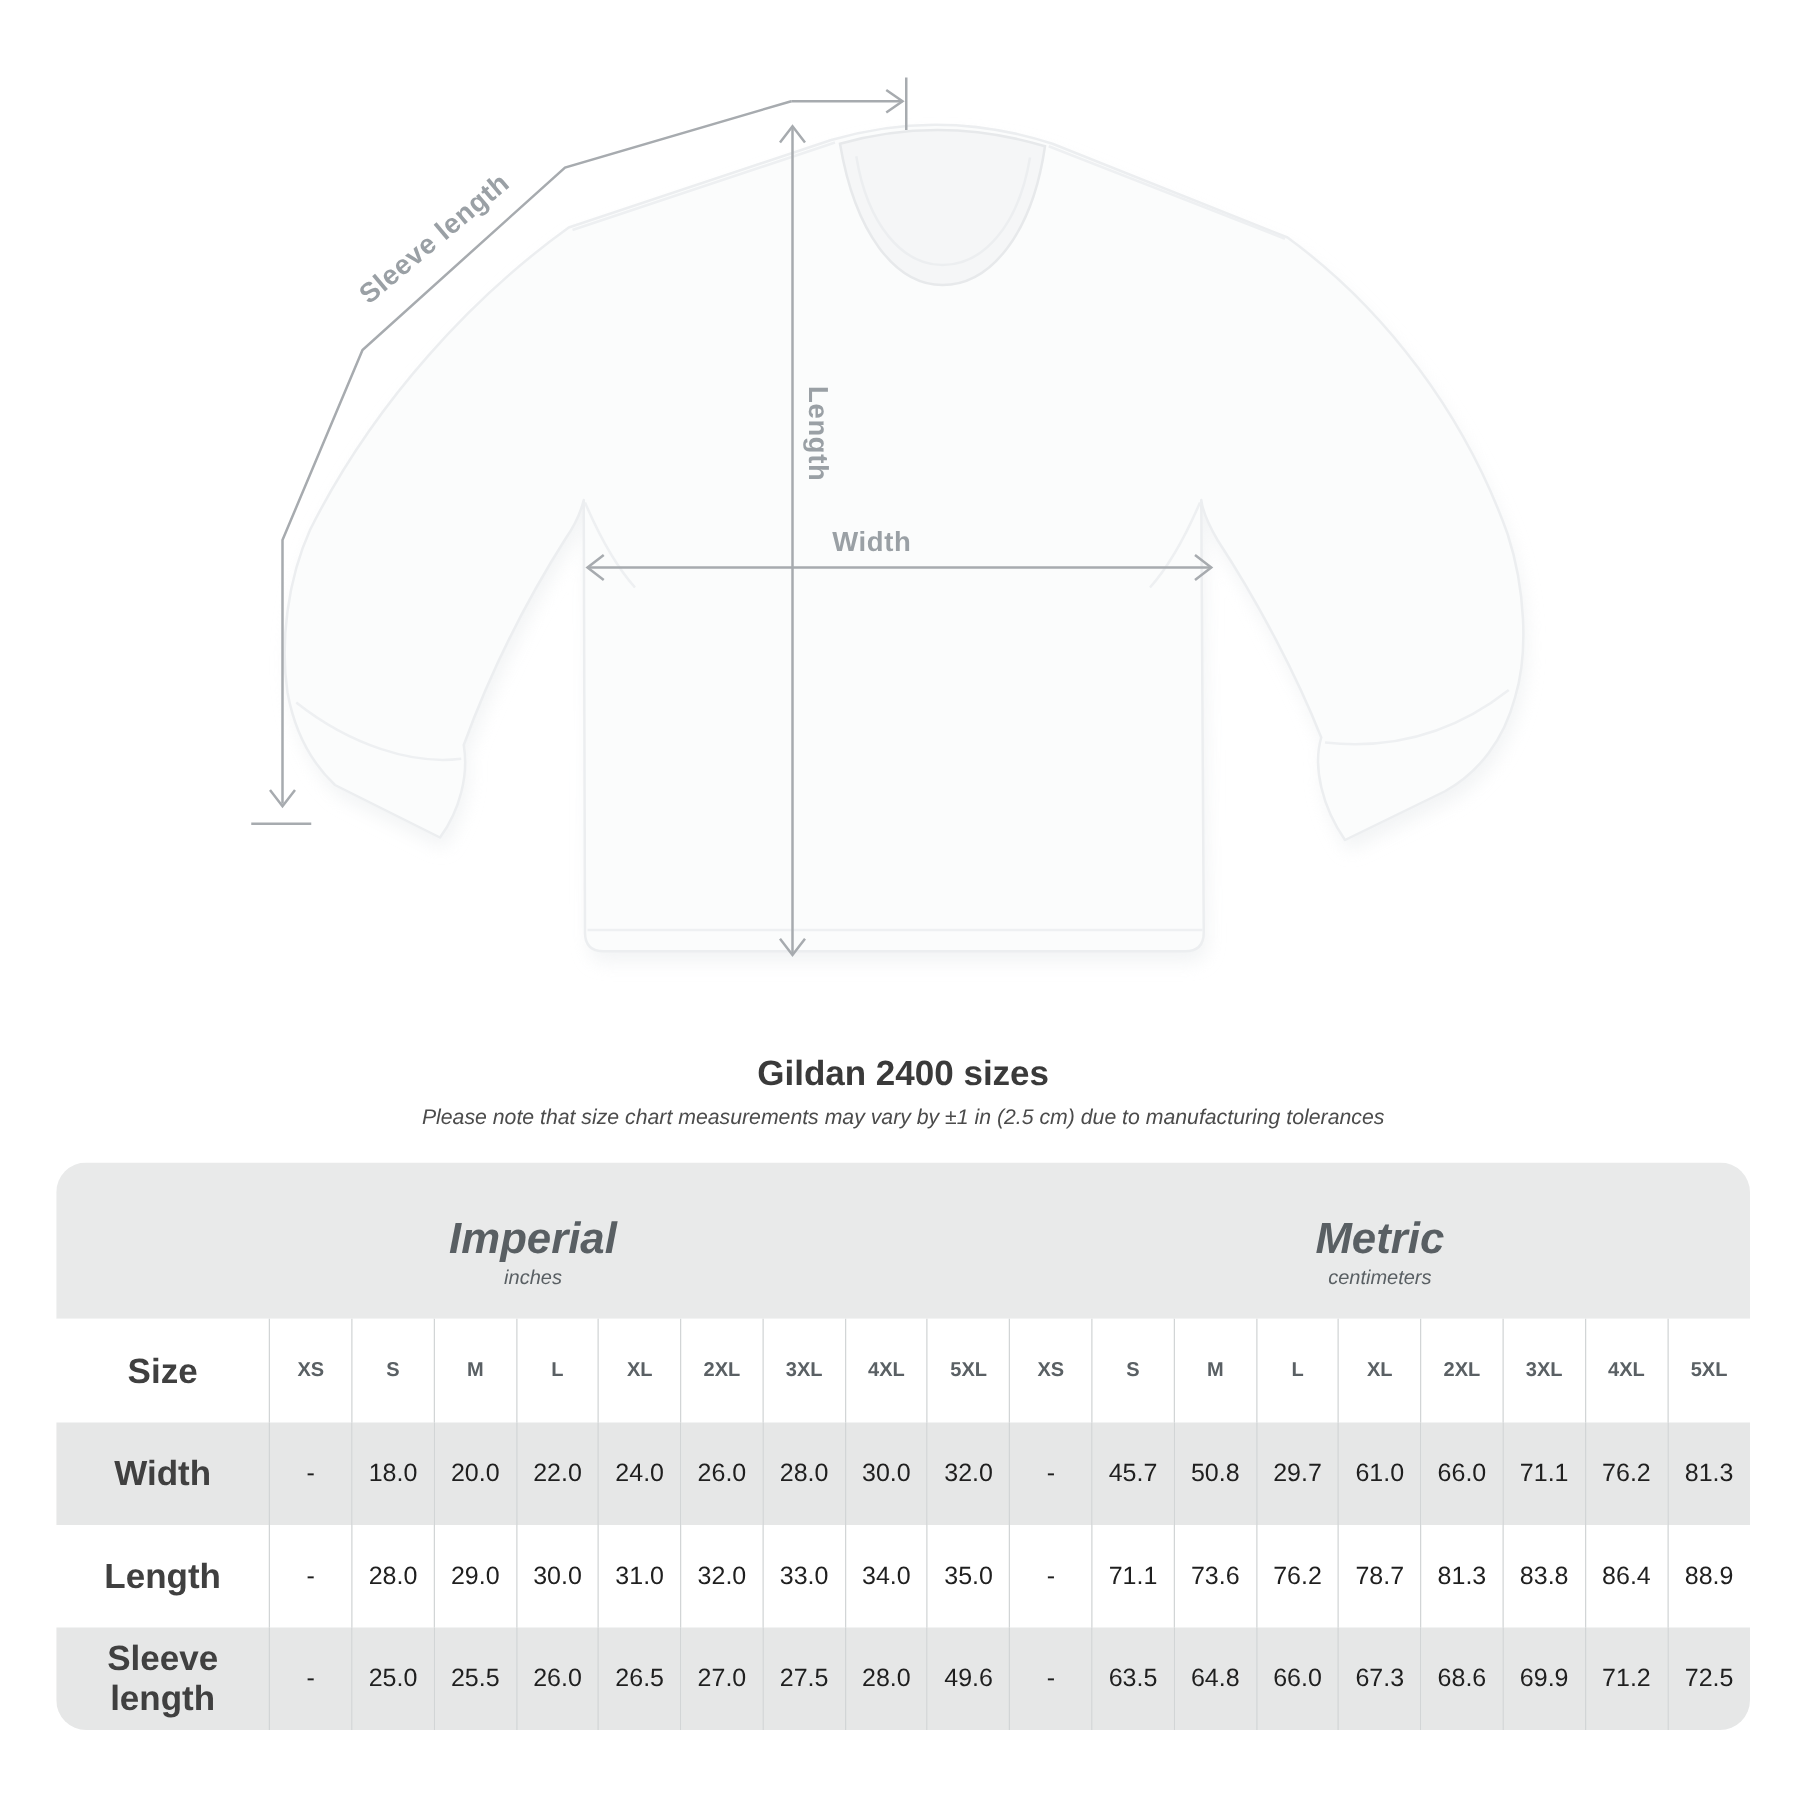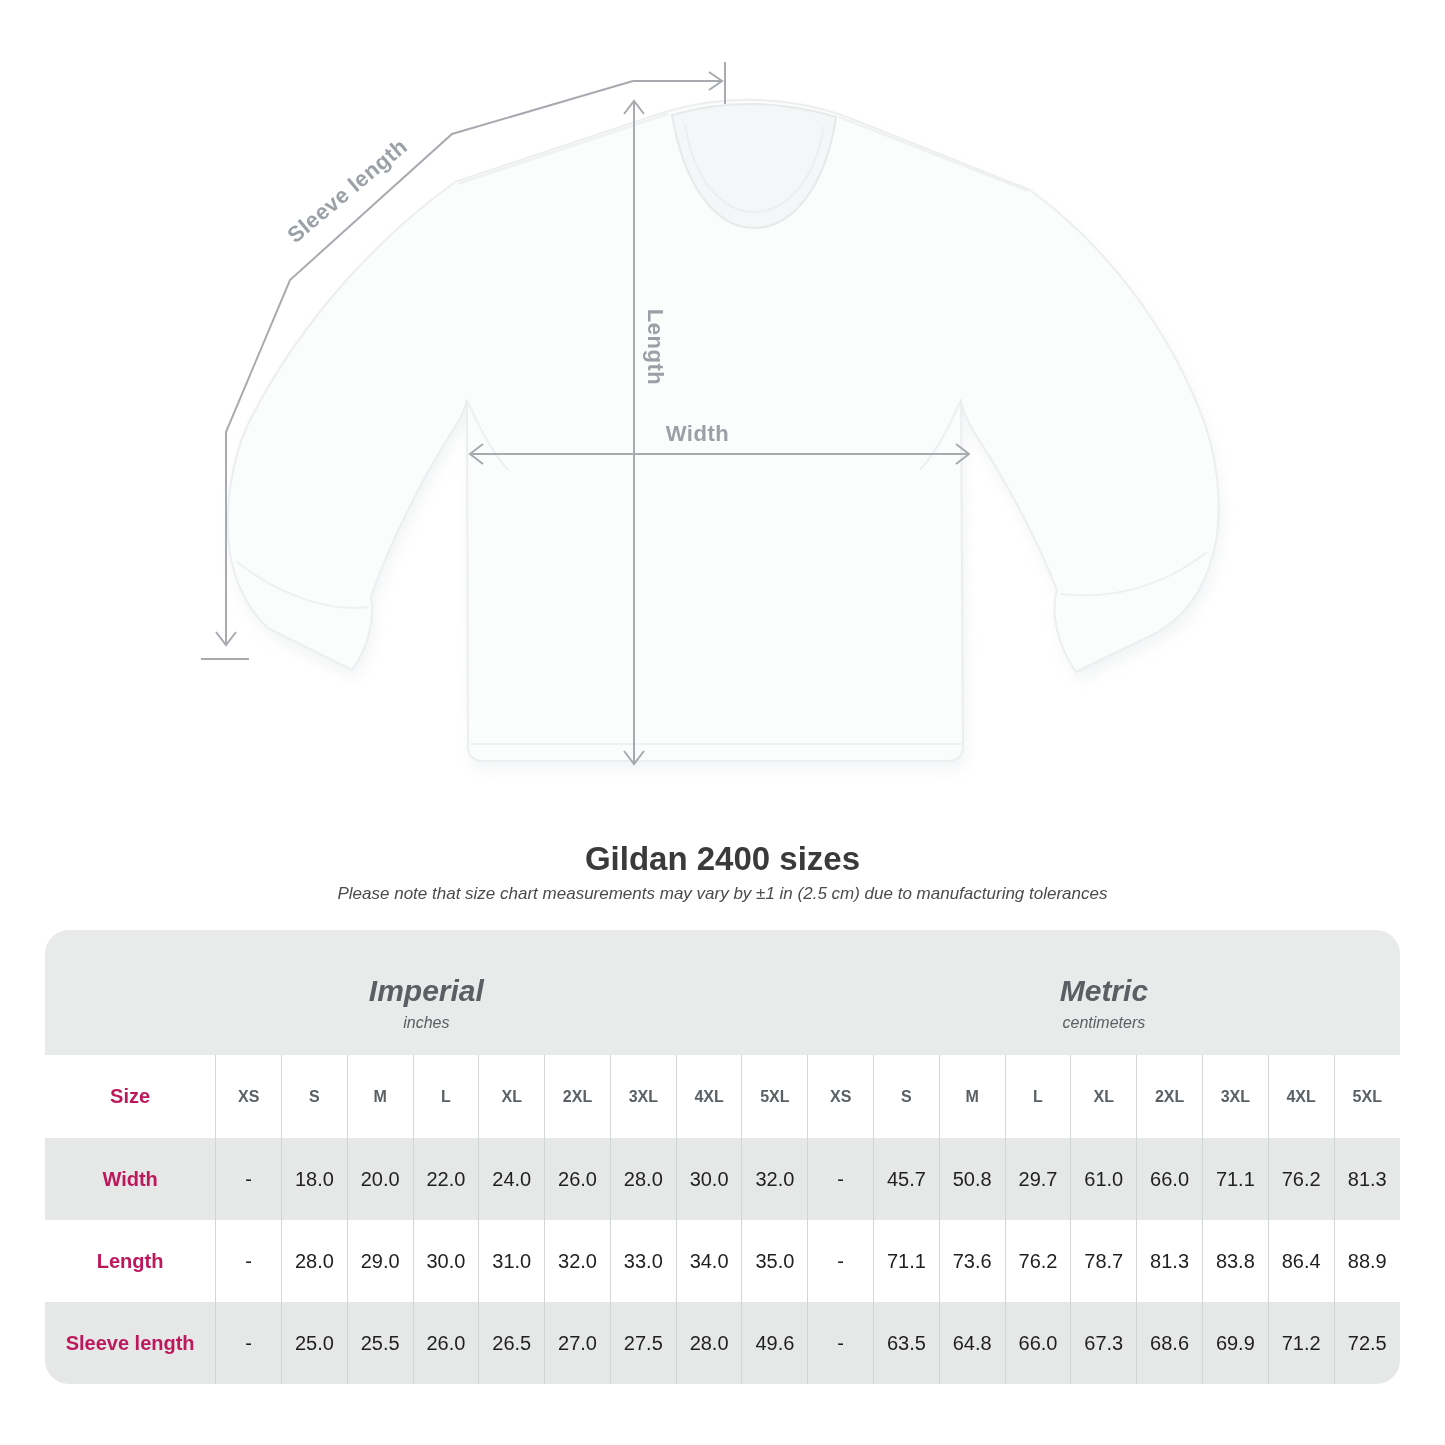--- a/index.html
+++ b/index.html
@@ -13,38 +13,38 @@
   .diagram svg{position:absolute;left:0;top:0;}
   .ann-label{
     position:absolute;color:#9aa0a5;font-weight:bold;font-size:22px;
     letter-spacing:.5px;text-align:center;white-space:nowrap;
   }
   .lbl-sleeve{left:265px;top:178px;width:165px;transform:rotate(-40deg);}
   .lbl-length{left:592px;top:334px;width:125px;transform:rotate(90deg);}
   .lbl-width{left:635px;top:421px;width:125px;}
   
   .heading{margin-top:26px;text-align:center;}
-  .title{font-size:33px;line-height:36px;font-weight:bold;color:#3a3a3a;margin:0;}
+  .title{font-size:28px;line-height:36px;font-weight:bold;color:#3a3a3a;margin:0;}
   .subtitle{font-size:17px;color:#4b4b4b;font-style:italic;margin-top:7px;}
   
   .table-wrap{
     margin:26px 45px 0 45px;border-radius:24px;overflow:hidden;background:#ffffff;
   }
   table{width:100%;border-collapse:collapse;table-layout:fixed;}
   col.c-label{width:12.6%;}
   col.c-size{width:4.8555%;}
   th,td{padding:0;text-align:center;vertical-align:middle;}
   .sec{
     background:#e9eaea;height:125px;color:#595f63;
   }
-  .sec-title{font-size:30px;font-weight:bold;font-style:italic;line-height:30px;margin-top:23px;}
+  .sec-title{font-size:35px;font-weight:bold;font-style:italic;line-height:30px;margin-top:23px;}
   .sec-sub{font-size:16px;font-style:italic;margin-top:8px;font-weight:normal;}
   .sizes-row th{height:83px;background:#ffffff;}
   .size-h{font-size:16px;font-weight:bold;color:#5a6064;}
-  .rowlabel{font-size:20px;font-weight:bold;color:#be185d;}
+  .rowlabel{font-size:28px;font-weight:bold;color:#404040;}
   tbody tr{height:82px;}
   tbody td{font-size:20px;color:#1f1f1f;}
   tbody tr:nth-child(odd){background:#e6e7e7;}
   tbody tr:nth-child(even){background:#ffffff;}
   .sizes-row th + th, tbody tr > * + *{border-left:1px solid #d2d5d6;}
 </style>
 </head>
 <body>
 
 <div class="diagram">

